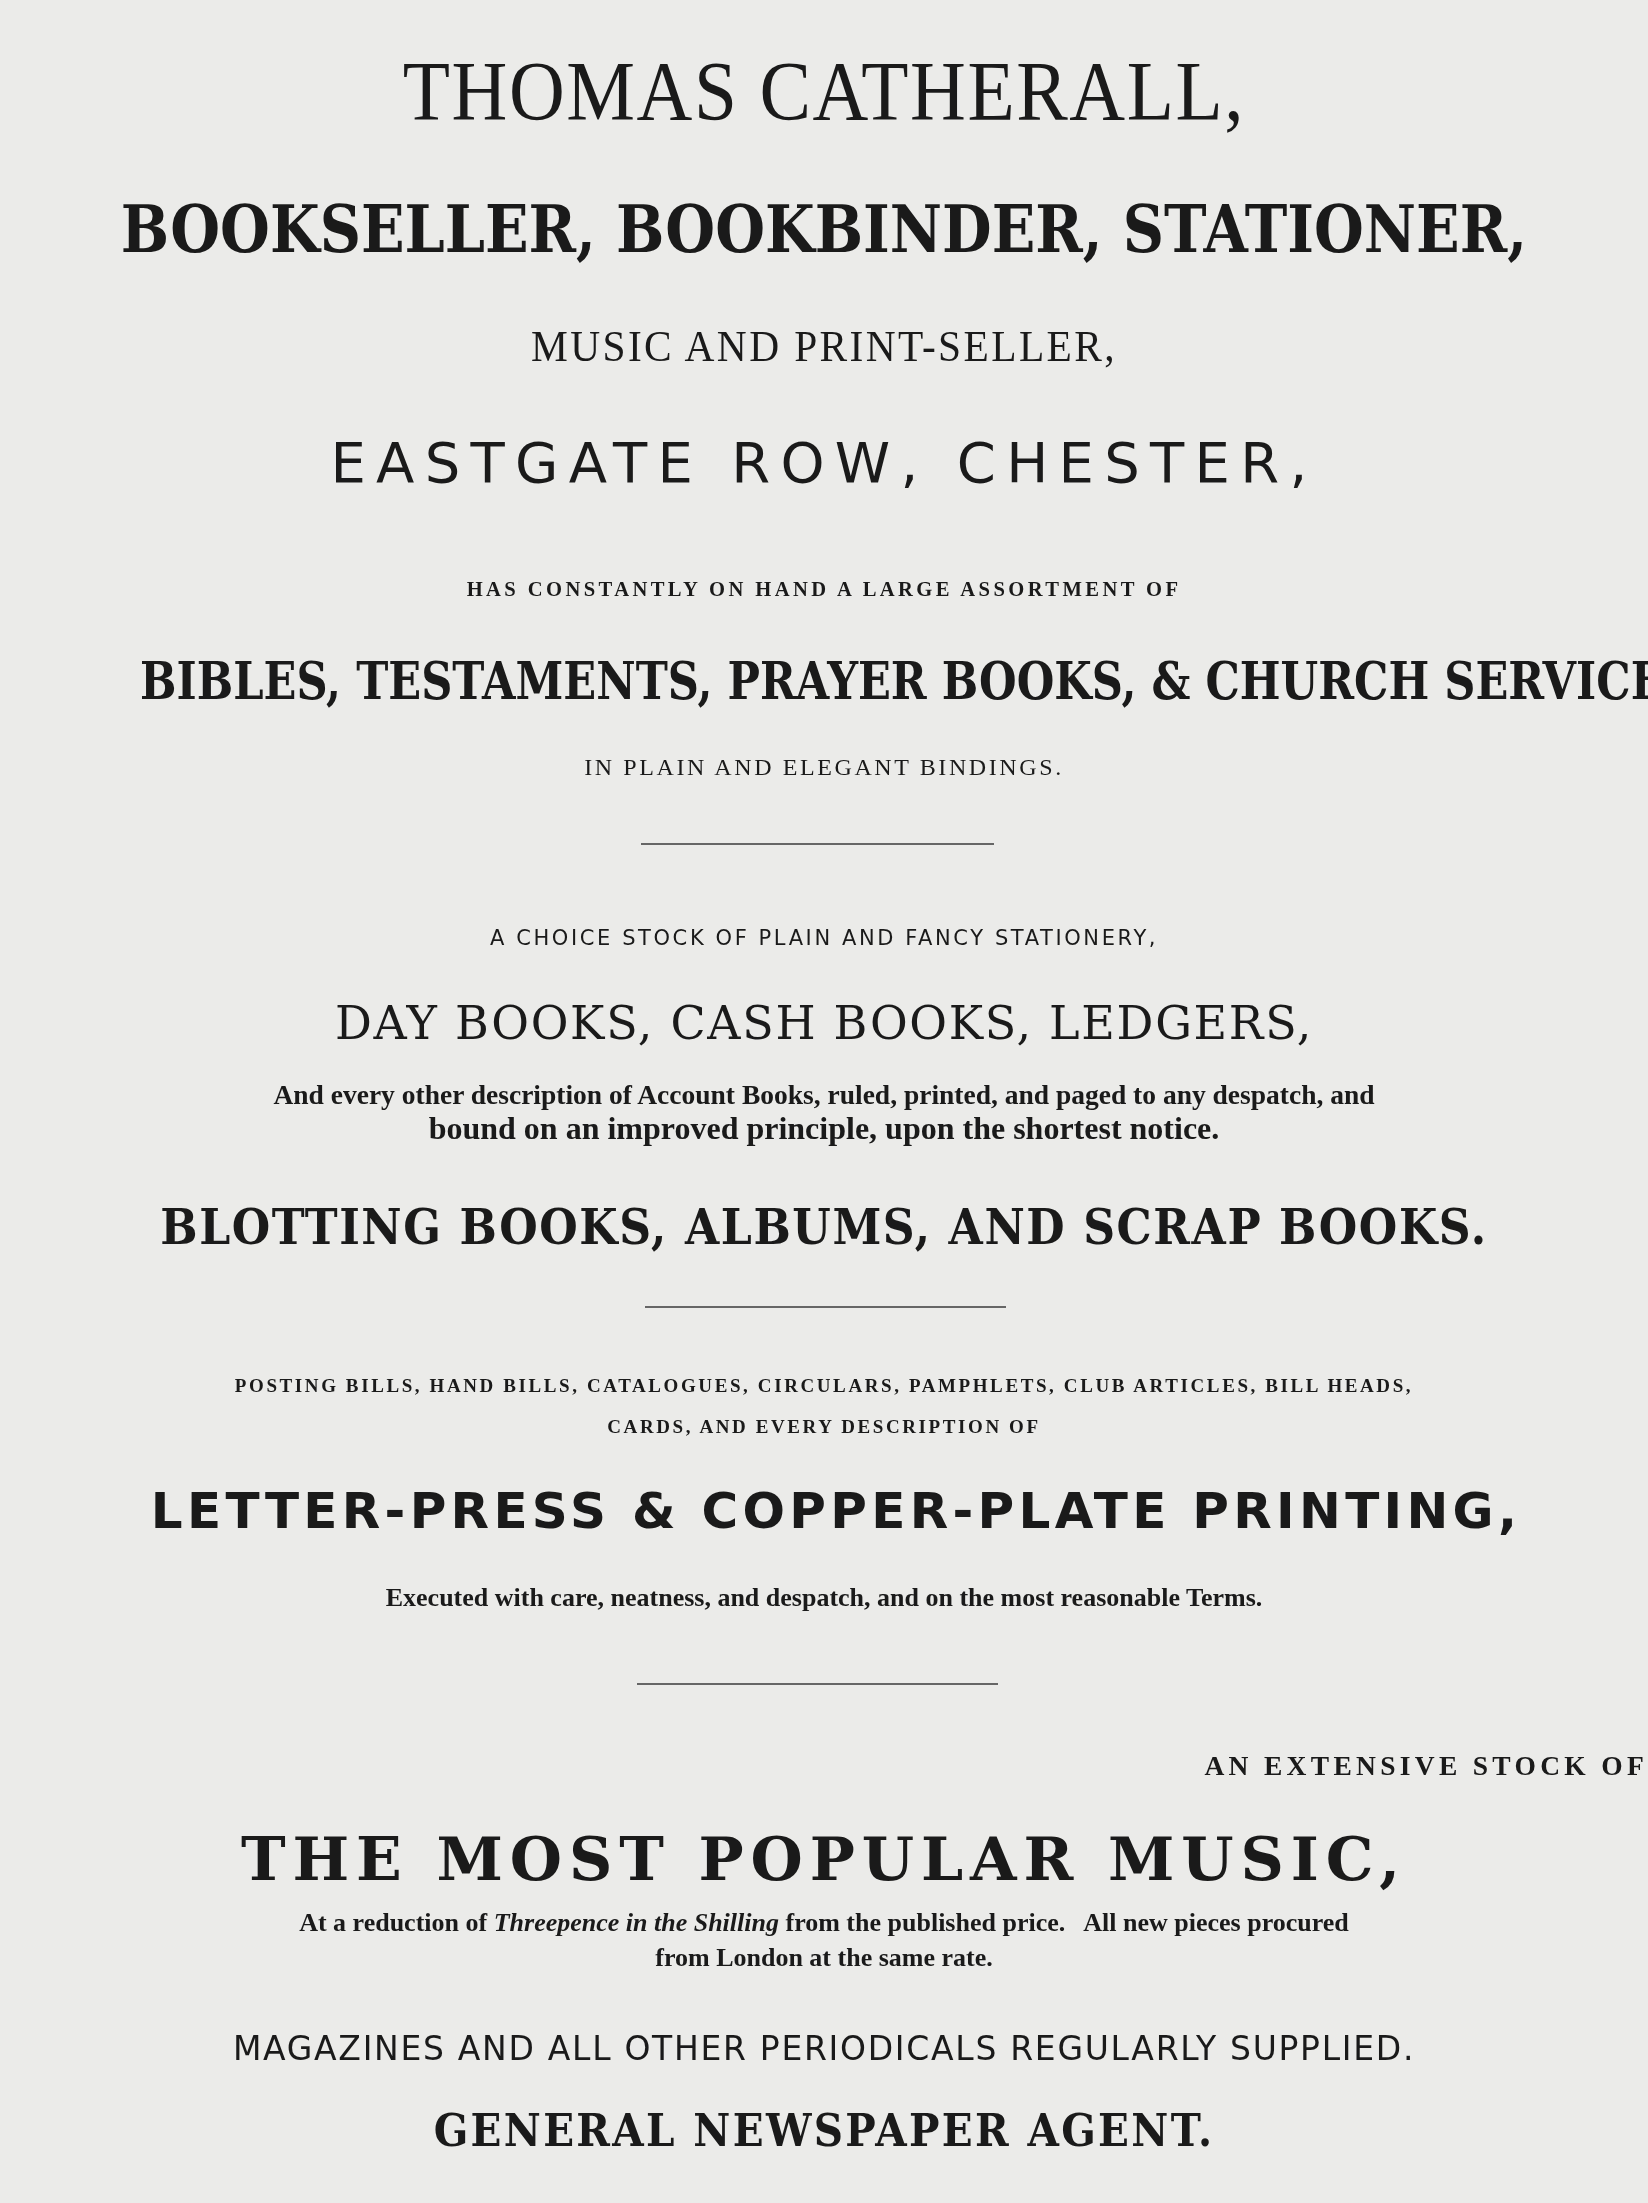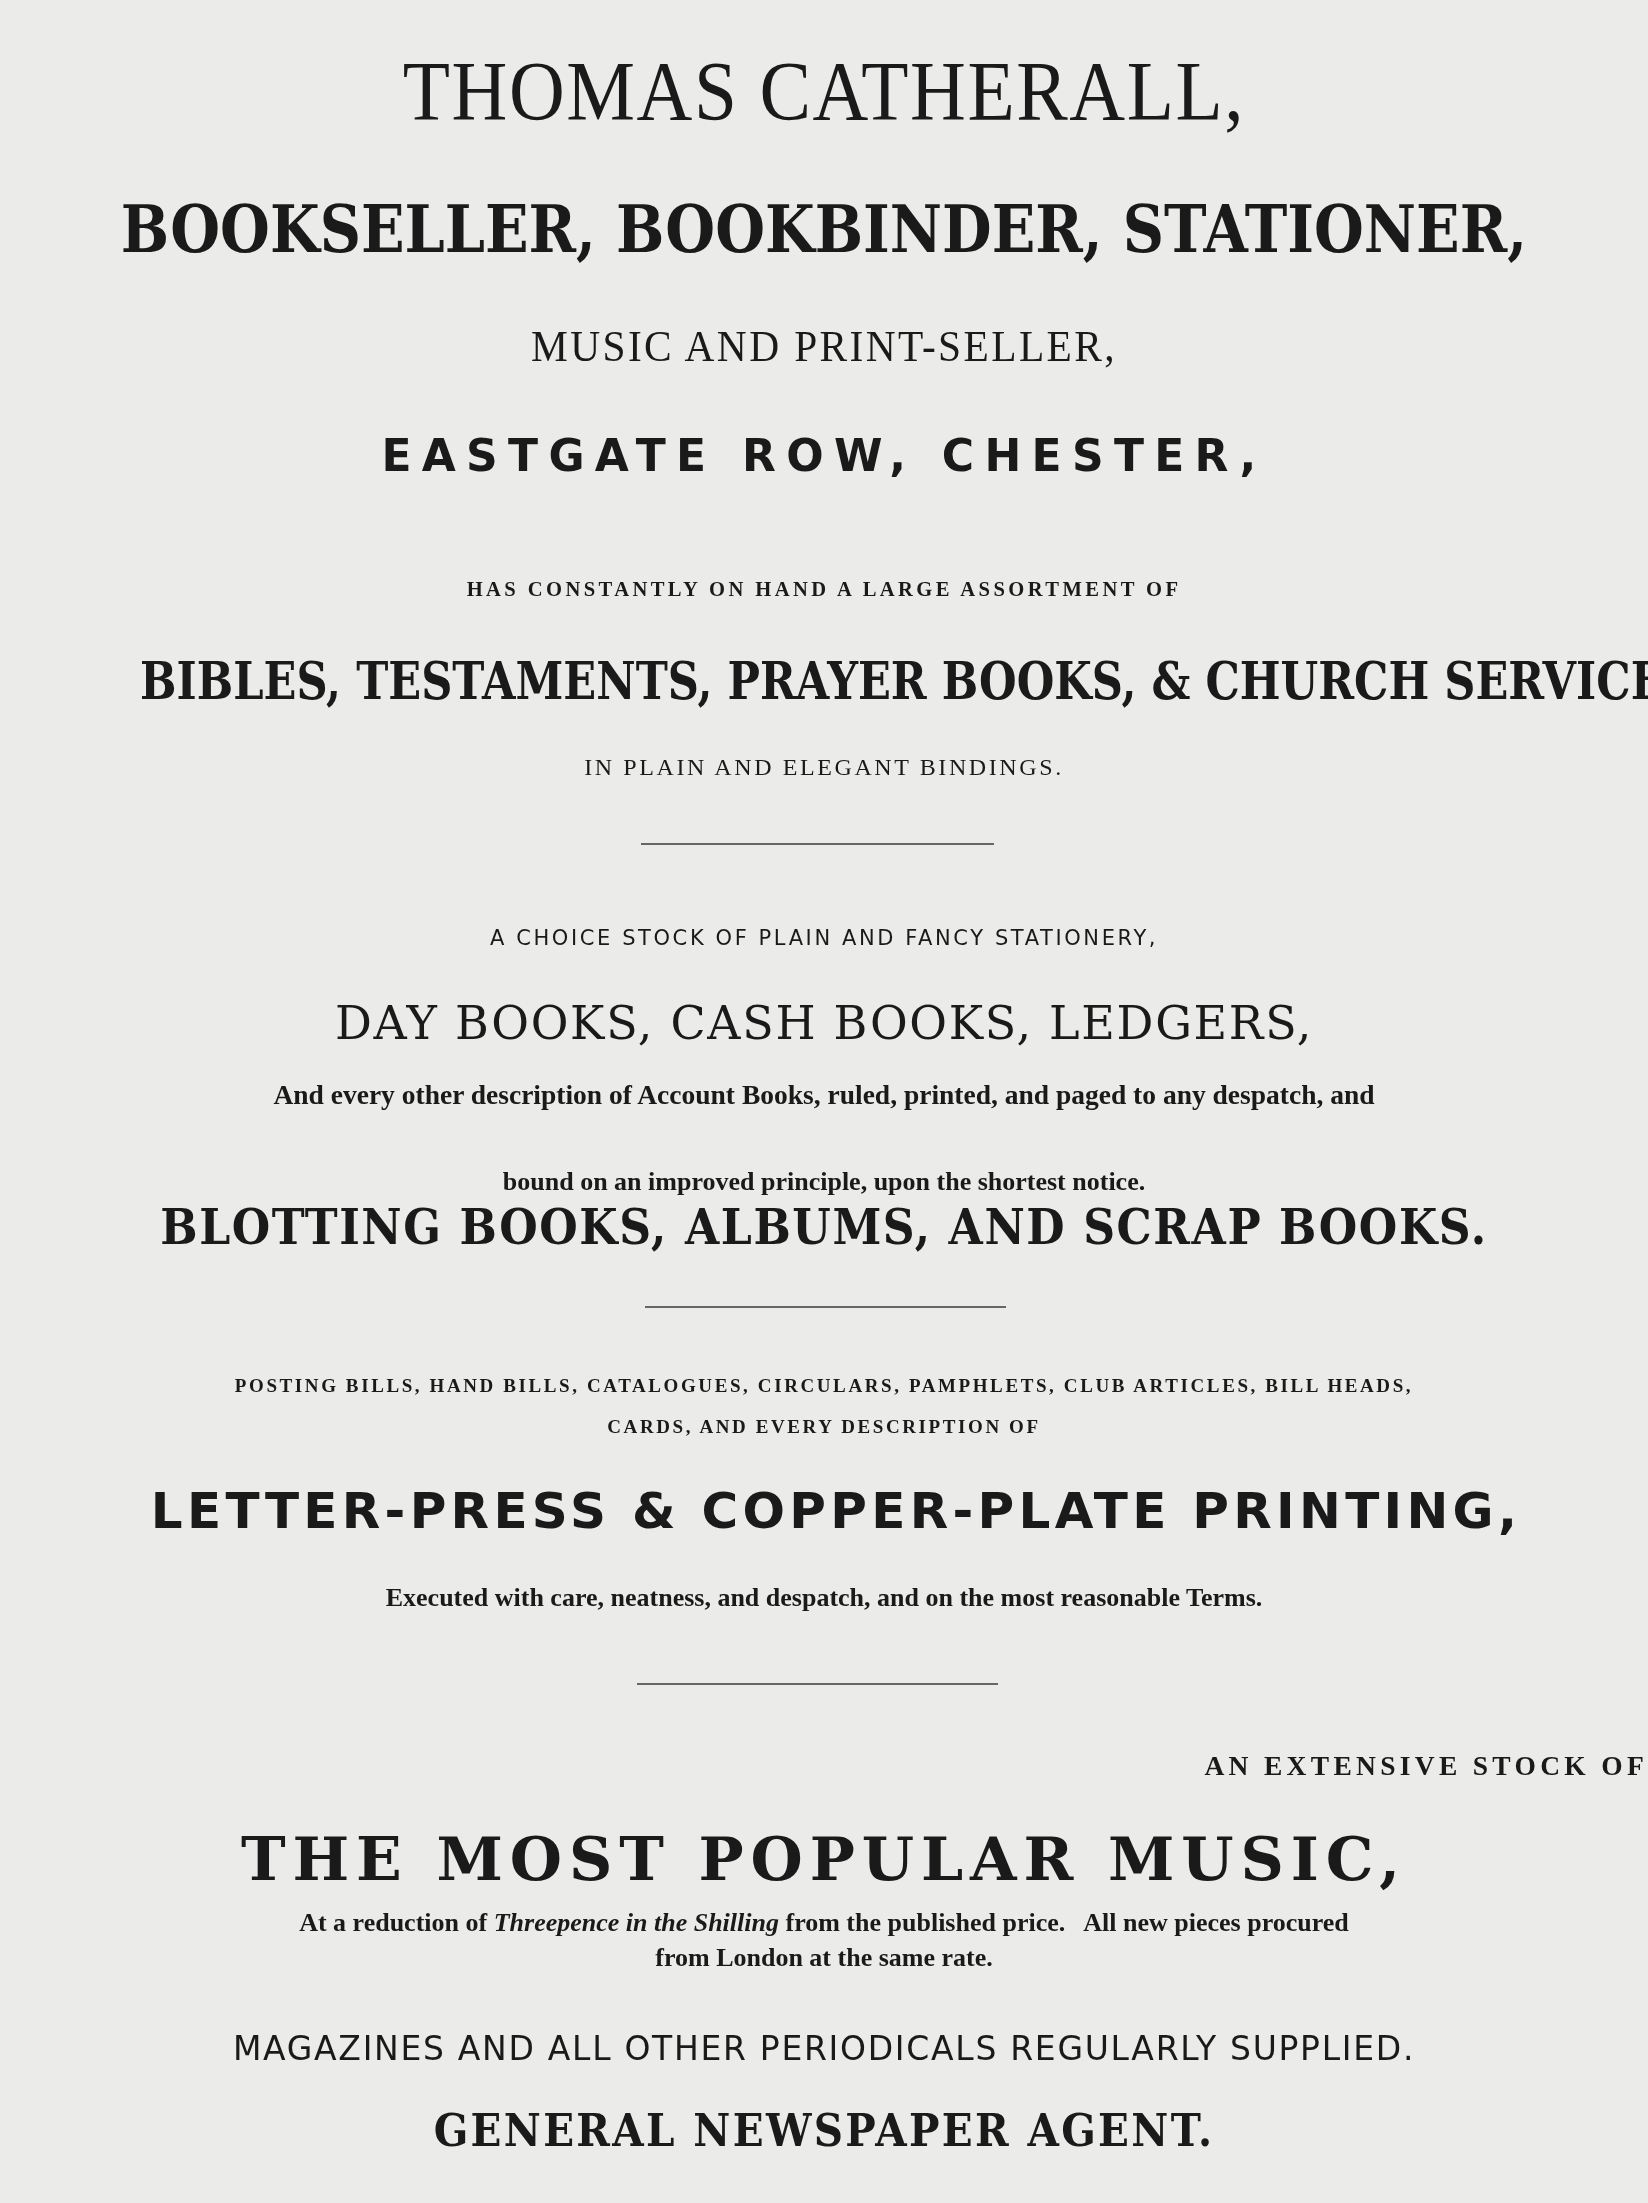--- a/index.html
+++ b/index.html
@@ -16,28 +16,28 @@
     }
     .serif-cond { font-family: "Liberation Serif", "DejaVu Serif", serif; }
     .sans { font-family: "DejaVu Sans", "Liberation Sans", sans-serif; }
     .slab { font-family: "DejaVu Serif", "Liberation Serif", serif; }
     .rule {
       position: absolute; height: 1.7px; background: #3a3a3a; opacity: 0.75;
     }
     #title { top: 43px; font-size: 84px; letter-spacing: 1.7px; transform: scaleX(0.92); }
     #trades { top: 191px; font-size: 65px; font-weight: bold; transform: scaleX(0.88); }
     #music-print { top: 320px; font-size: 45px; letter-spacing: 2.6px; transform: scaleX(0.92); }
-    #address { top: 430px; font-size: 44px; font-weight: bold; letter-spacing: 10.3px; }
+    #address { top: 430px; font-size: 56px; font-weight: normal; letter-spacing: 10.3px; }
     #constantly { top: 578px; font-size: 20.6px; font-weight: bold; letter-spacing: 3.4px; }
     #bibles { top: 650px; font-size: 52px; font-weight: bold; transform: scaleX(0.83); }
     #plain-elegant { top: 754px; font-size: 24px; letter-spacing: 2.6px; }
     #choice { top: 926px; font-size: 21px; letter-spacing: 2.6px; }
     #daybooks { top: 996px; font-size: 46px; font-weight: normal; letter-spacing: 1.7px; }
     #account1 { top: 1079px; font-size: 27.5px; font-weight: bold; }
-    #account2 { top: 1167px; font-size: 26px; font-weight: bold; }
+    #account2 { top: 1110px; font-size: 32px; font-weight: bold; }
     #blotting { top: 1199px; font-size: 48px; font-weight: bold; letter-spacing: 1.7px; transform: scaleX(0.92); }
     #posting1 { top: 1375px; font-size: 19px; font-weight: bold; letter-spacing: 2.6px; }
     #posting2 { top: 1416px; font-size: 19px; font-weight: bold; letter-spacing: 2.6px; }
     #letterpress { top: 1482px; font-size: 50px; letter-spacing: 4.3px; font-weight: bold; padding-left: 12px; }
     #executed { top: 1583px; font-size: 26px; font-weight: bold; }
     #extensive { top: 1750px; font-size: 27.5px; letter-spacing: 4.3px; font-weight: bold; text-align: right; }
     #popular { top: 1824px; font-size: 60px; font-weight: bold; letter-spacing: 6.9px; }
     #reduction1 { top: 1908px; font-size: 26px; font-weight: bold; }
     #reduction2 { top: 1943px; font-size: 26px; font-weight: bold; }
     #magazines { top: 2029px; font-size: 33px; letter-spacing: 1.7px; text-align: center; }

